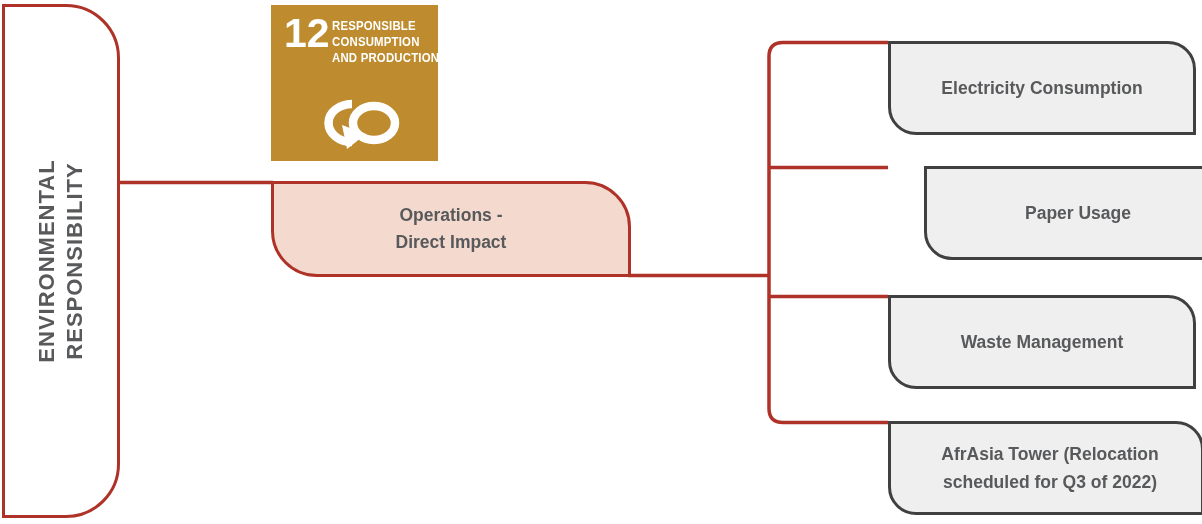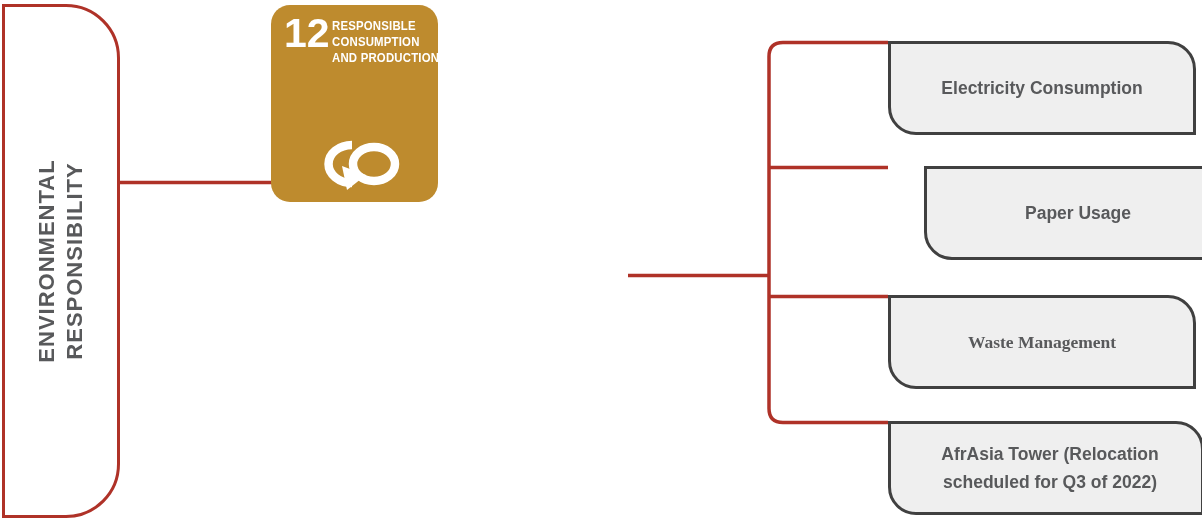--- a/index.html
+++ b/index.html
@@ -14,22 +14,22 @@
     background:#ffffff;border:3px solid #AF3228;
     border-radius:0 54px 54px 0;
     display:flex;align-items:center;justify-content:center;
   }
   .root-label{
     transform:rotate(-90deg);white-space:nowrap;text-align:center;
     font-size:22px;font-weight:700;letter-spacing:1px;line-height:28px;color:#58595B;
   }
   
   .sdg-badge{
-    position:absolute;left:271px;top:5px;width:167px;height:197px;
-    background:#BE8B2E;color:#fff;border-radius:19px;
+    position:absolute;left:271px;top:5px;width:167px;height:156px;
+    background:#BE8B2E;color:#fff;
   }
   .sdg-number{
     position:absolute;left:13px;top:8px;font-size:41px;font-weight:700;line-height:1;
   }
   .sdg-title{
     position:absolute;left:61px;top:13px;font-size:12px;font-weight:700;
     line-height:16px;letter-spacing:0.2px;transform:scaleX(0.95);transform-origin:left top;
     white-space:nowrap;
   }
   .sdg-loop{
@@ -83,27 +83,31 @@
       <div>CONSUMPTION</div>
       <div>AND PRODUCTION</div>
     </div>
     <svg class="sdg-loop" width="126" height="66" viewBox="0 0 126 66" xmlns="http://www.w3.org/2000/svg">
       <ellipse cx="82" cy="32" rx="21" ry="17" stroke="#fff" stroke-width="8.5" fill="none"></ellipse>
       <path d="M 60 13 A 21 17 0 1 0 60 51" stroke="#fff" stroke-width="8.5" fill="none"></path>
       <polygon points="55,58 74,43 50,34" fill="#fff"></polygon>
     </svg>
   </div>
 
+  <div class="mid-node">
+    <div class="node-text">Operations -</div>
+    <div class="node-text">Direct Impact</div>
+  </div>
 
   <div class="leaf-node" style="top:41px;">
     <span class="node-text">Electricity Consumption</span>
   </div>
   <div class="leaf-node" style="top:166px;margin-left:36px;">
     <span class="node-text">Paper Usage</span>
   </div>
-  <div class="leaf-node" style="top:295px;font-family:Liberation Serif, serif;">
+  <div class="leaf-node" style="top:295px;">
     <span class="node-text">Waste Management</span>
   </div>
   <div class="leaf-node" style="top:421px;padding-left:8px;">
     <span class="node-text">AfrAsia Tower (Relocation scheduled for Q3 of 2022)</span>
   </div>
 
 </div>
 
 </body></html>

